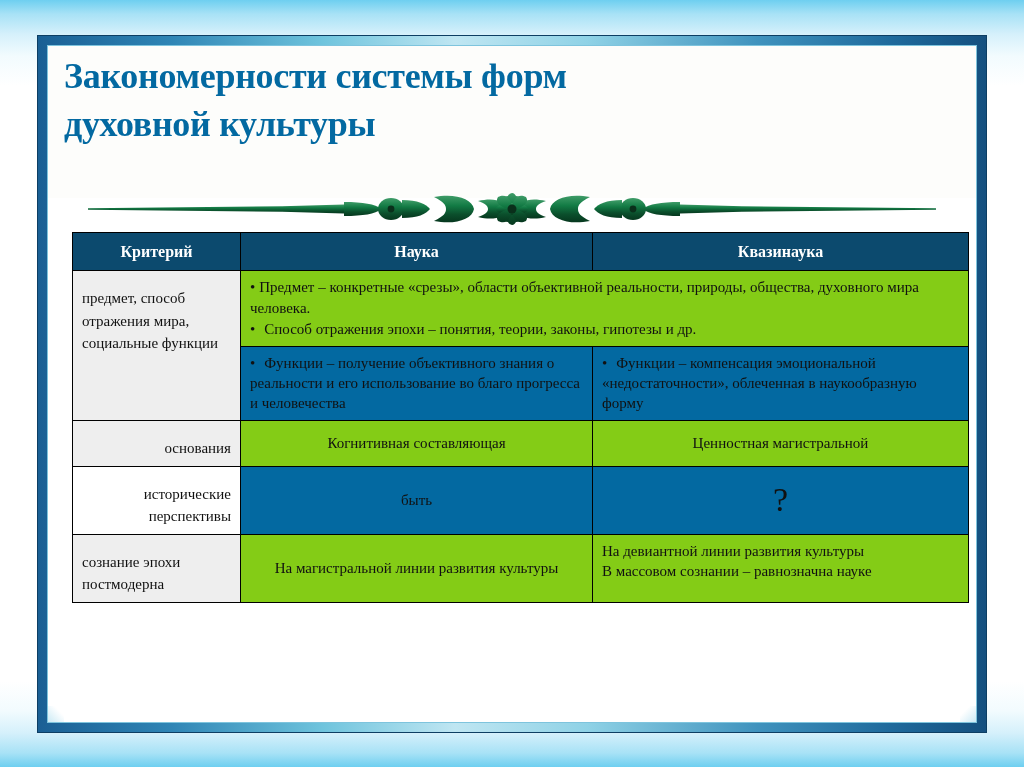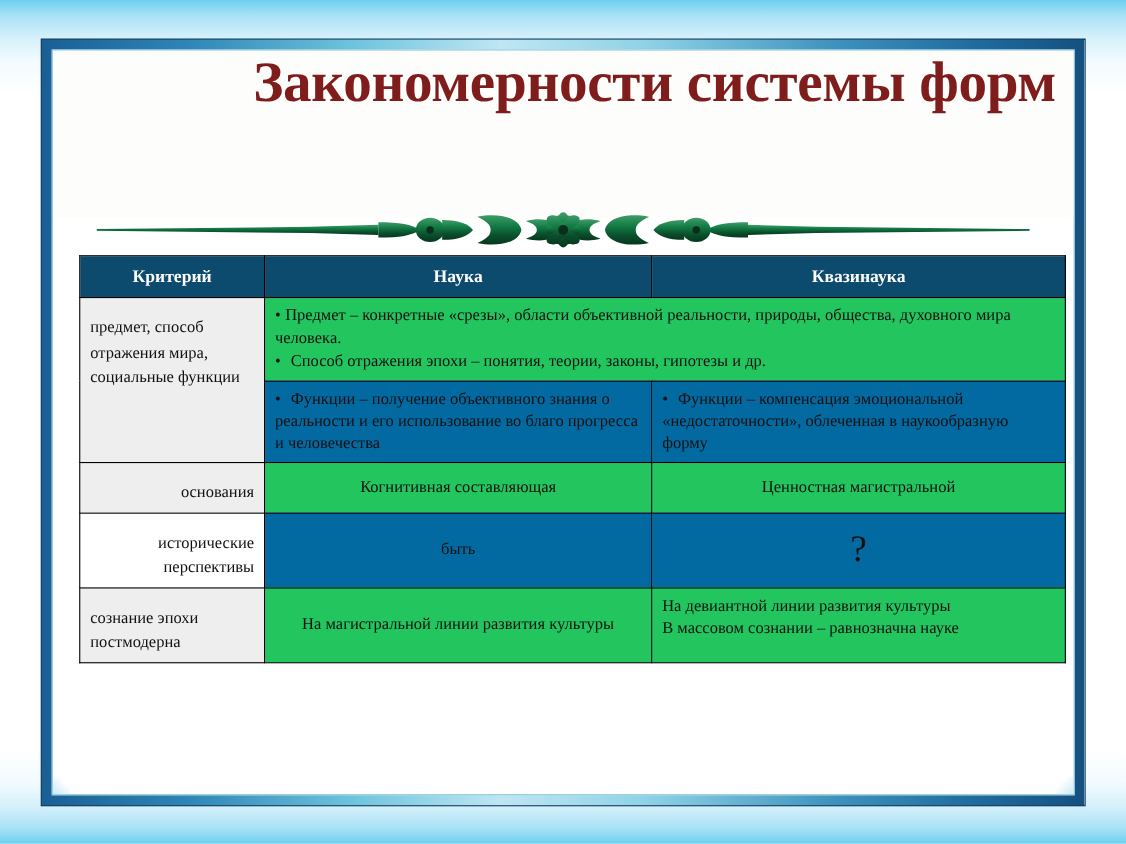--- a/index.html
+++ b/index.html
@@ -71,25 +71,25 @@
   .title-block {
     position: absolute;
     left: 0;
     top: 0;
     width: 100%;
     height: 152px;
     background: #fdfdfb;
     padding-top: 6px;
   }
   .slide-title {
-    color: #7f1d1d;
+    color: #0369a1;
     font-weight: bold;
-    font-size: 52px;
+    font-size: 36px;
     line-height: 48px;
-    text-align: right;
+    text-align: left;
     letter-spacing: -0.3px;
     padding: 0 16px;
     font-family: "Liberation Serif", "DejaVu Serif", serif;
   }
 
   
   .ornament {
     position: absolute;
     left: 0;
     top: 142px;
@@ -128,21 +128,21 @@
     background: #0c4a6e;
     color: #ffffff;
     font-weight: bold;
     font-size: 16px;
     text-align: center;
     vertical-align: middle;
     padding: 8px 6px;
     border-color: #000000;
   }
 
-  td.tint   { background: #22c55e; }
+  td.tint   { background: #84cc16; }
   td.plain  { background: #0369a1; margin-left: 16px; }
 
   td.crit-cell {
     background: #eeeeee;
     font-size: 15px;
     line-height: 1.5;
     padding-top: 16px;
   }
   td.crit-mid { vertical-align: middle; text-align: right; }
 
@@ -174,20 +174,21 @@
   <div class="frame-inner">
 
     <div class="frame-corner fc-tl"></div>
     <div class="frame-corner fc-tr"></div>
     <div class="frame-corner fc-bl"></div>
     <div class="frame-corner fc-br"></div>
 
     <div class="title-block">
       <div class="slide-title">
         <span>Закономерности системы форм</span><br>
+        <span>духовной культуры</span>
       </div>
     </div>
 
     <div class="ornament">
       <svg width="860" height="40" viewBox="0 0 860 40">
         <defs>
           <linearGradient id="og" x1="0" y1="0" x2="0" y2="1">
             <stop offset="0%" stop-color="#3f9c68"></stop>
             <stop offset="38%" stop-color="#127a44"></stop>
             <stop offset="70%" stop-color="#0b4f2c"></stop>

